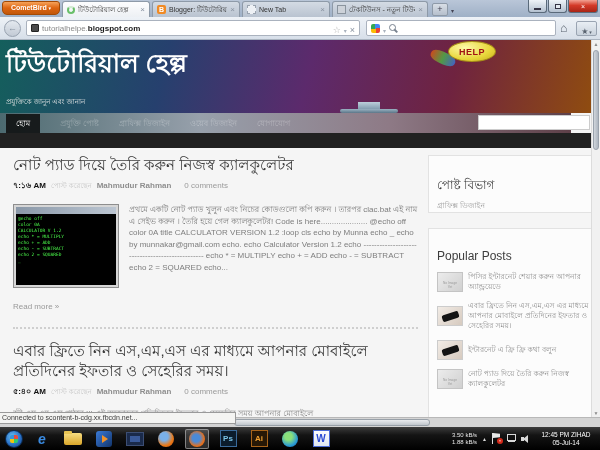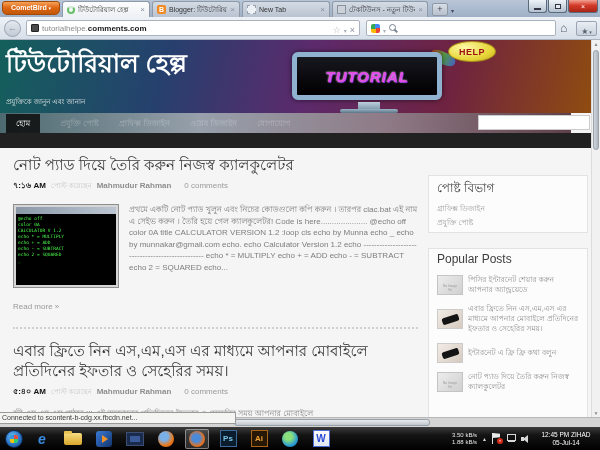--- a/index.html
+++ b/index.html
@@ -118,21 +118,21 @@
   .cmd-title{height:7px;background:linear-gradient(90deg,#8a98a8,#bcc6d2);}
   .cmd-screen{height:71px;background:#000;padding:2px;overflow:hidden;
               font-family:"DejaVu Sans Mono","Liberation Mono",monospace;
               font-size:4.5px;line-height:6px;color:#4cff4c;}
   .excerpt{font-size:8px;color:#7d7d7d;line-height:11.5px;}
   .read-more{margin-top:14px;font-size:8px;color:#999;}
   .post-sep{margin-top:16px;border-top:2px dotted #cfcfcf;height:0;}
   .p2-title{margin-top:12px;}
   .p2-excerpt{margin-top:9px;font-size:8px;color:#8a8a8a;white-space:nowrap;overflow:hidden;}
 
-  .sbox{position:absolute;left:428px;width:160px;background:#fcfcfc;border:1px solid #e2e2e2;padding:3px 8px;overflow:hidden;margin-top:20px;}
+  .sbox{position:absolute;left:428px;width:173px;background:#fcfcfc;border:1px solid #e2e2e2;padding:20px 8px;overflow:hidden;}
   .sbox1{top:7px;height:58px;}
   .sbox2{top:80px;height:190px;}
   .sbox-h{font-size:12px;color:#3d3d3d;}
   .cat-item{margin-top:5px;font-size:7.5px;color:#9a9a9a;line-height:9px;}
   .pitem{display:flex;gap:5px;margin-top:9px;align-items:center;}
   .pthumb{width:26px;height:20px;flex:none;position:relative;overflow:hidden;}
   .thumb-noimg{background:linear-gradient(135deg,#ececec,#d0d0d0);border:1px solid #c4c4c4;}
   .noimg-cap{position:absolute;left:0;bottom:1px;width:100%;text-align:center;font-size:4px;color:#9a9a9a;
              transform:scale(.8);}
   .thumb-phone{background:linear-gradient(135deg,#f2ece6,#d6cabf);border:1px solid #ccc;}
@@ -256,21 +256,21 @@
       <div class="winbtn close">
           <span>×</span>
         </div>
     </div>
   </div>
 
   <div class="navbar">
     <div class="back-btn"></div>
     <div class="urlbar">
       <span class="favicon"></span>
-      <span class="url-text"><span class="url-prefix">tutorialhelpe.</span><span class="url-domain">comments.com</span></span>
+      <span class="url-text"><span class="url-prefix">tutorialhelpe.</span><span class="url-domain">blogspot.com</span></span>
       <span class="url-spacer"></span>
       <span class="star-icon"></span>
       <span class="sm-caret"></span>
       <span class="stop-icon"></span>
     </div>
     <div class="searchbox">
       <span class="g-icon"></span>
       <span class="sm-caret"></span>
       <span class="mag-icon"></span>
     </div>
@@ -281,23 +281,20 @@
     </div>
   </div>
 
   <div class="viewport">
 
     <div class="bheader">
       <div class="blog-title">টিউটোরিয়াল হেল্প</div>
       <div class="tagline">প্রযুক্তিকে জানুন এবং জানান</div>
       <div class="logo-wrap">
         <div class="beam"></div>
-        <div class="monitor">
-          <span class="monitor-text">TUTORIAL</span>
-        </div>
         <div class="stand-neck"></div>
         <div class="stand-base"></div>
       </div>
       <div class="help-balloon">HELP</div>
     </div>
 
     <div class="menubar">
       <span class="nav-home">হোম</span>
       <span class="nav-faint">প্রযুক্তি পোষ্ট</span>
       <span class="nav-faint">গ্রাফিক্স ডিজাইন</span>

